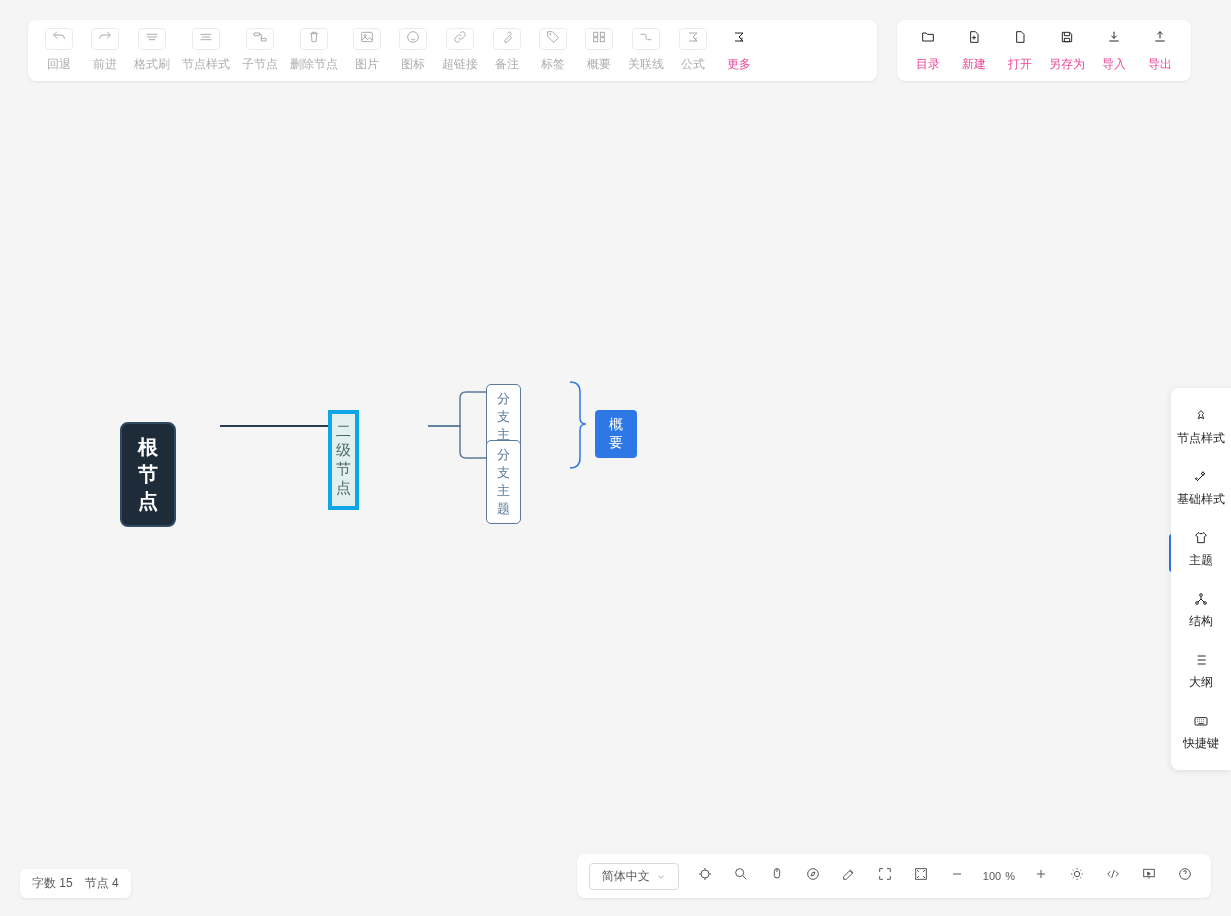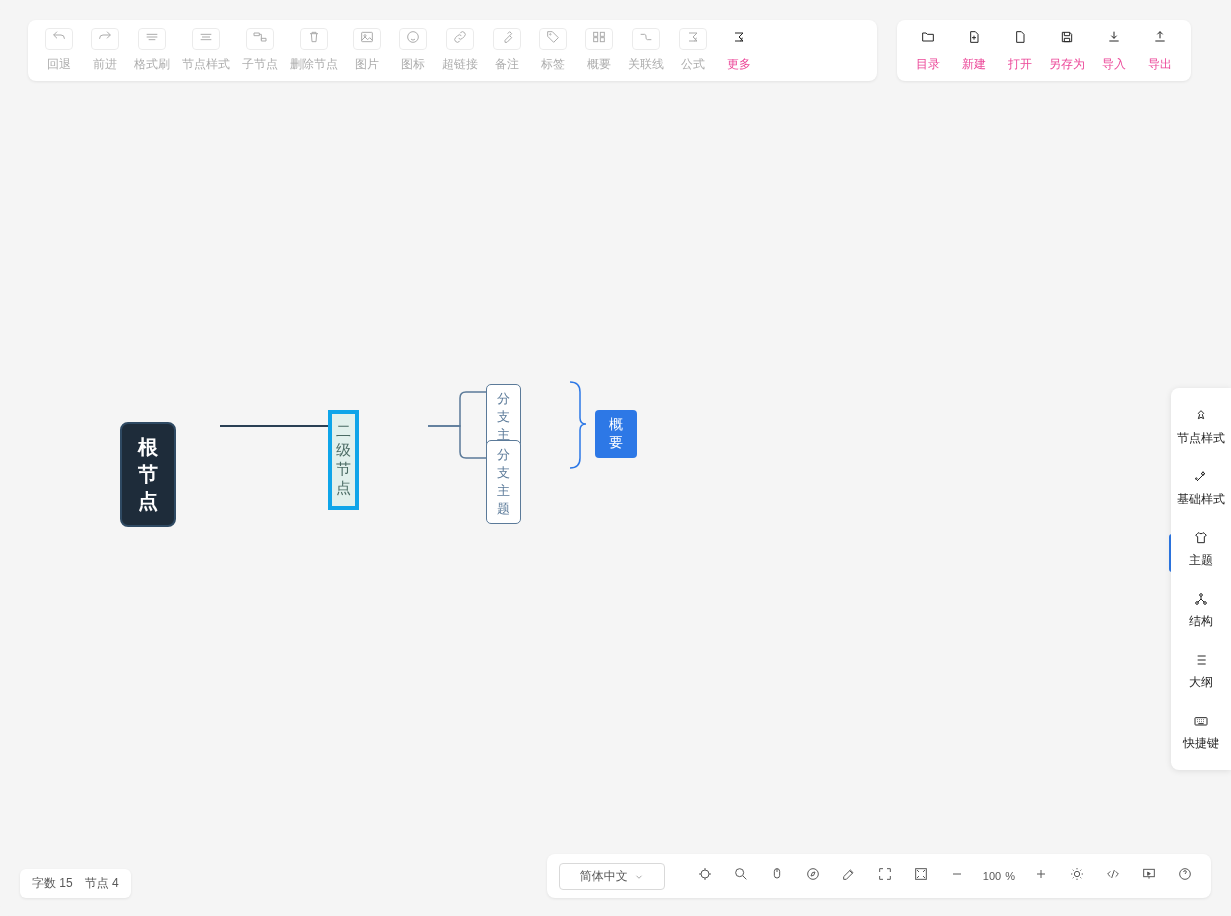--- a/index.html
+++ b/index.html
@@ -195,27 +195,27 @@
   border-radius: 8px;
   box-shadow: 0 1px 3px rgba(0,0,0,0.08);
   display: flex;
   align-items: center;
   gap: 8px;
   padding: 8px 12px;
 }
 .lang-select {
   border: 1px solid #d9d9d9;
   border-radius: 4px;
-  padding: 4px 20px;
+  padding: 4px 12px;
   font-size: 12px;
   color: #595959;
   display: flex;
   align-items: flex-end;
   gap: 6px;
-  margin-right: 18px;
+  margin-right: 4px;
   cursor: pointer;
 }
 .bb-btn {
   width: 28px;
   height: 28px;
   display: flex;
   align-items: center;
   justify-content: center;
   color: #595959;
   cursor: pointer;

